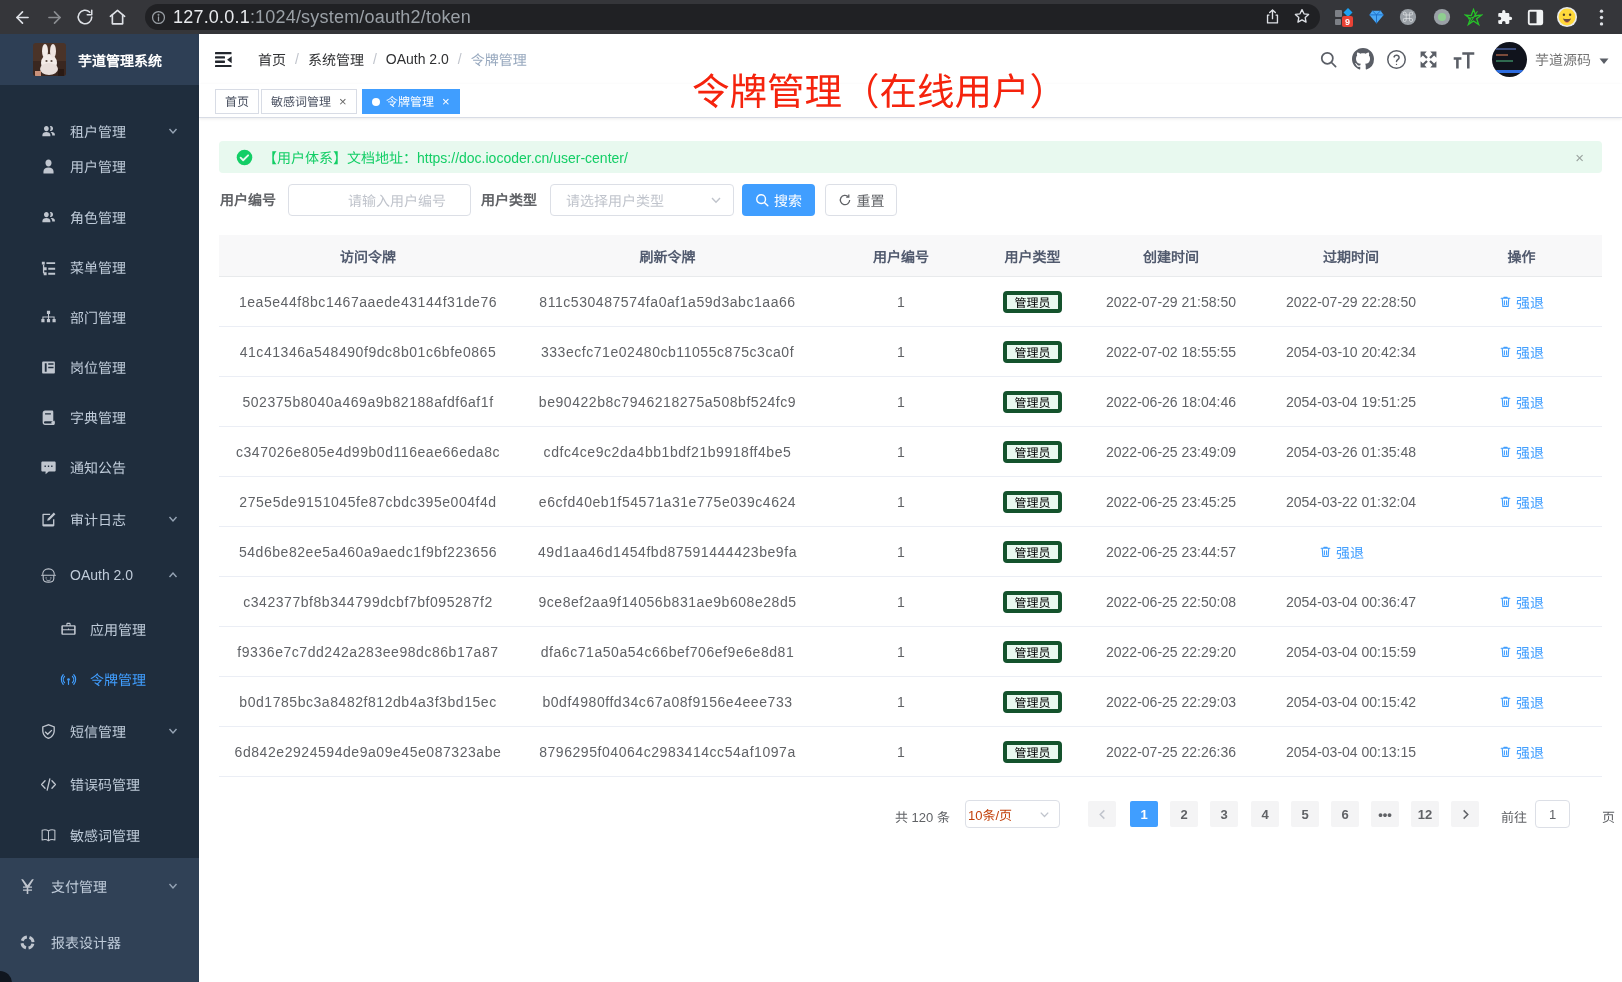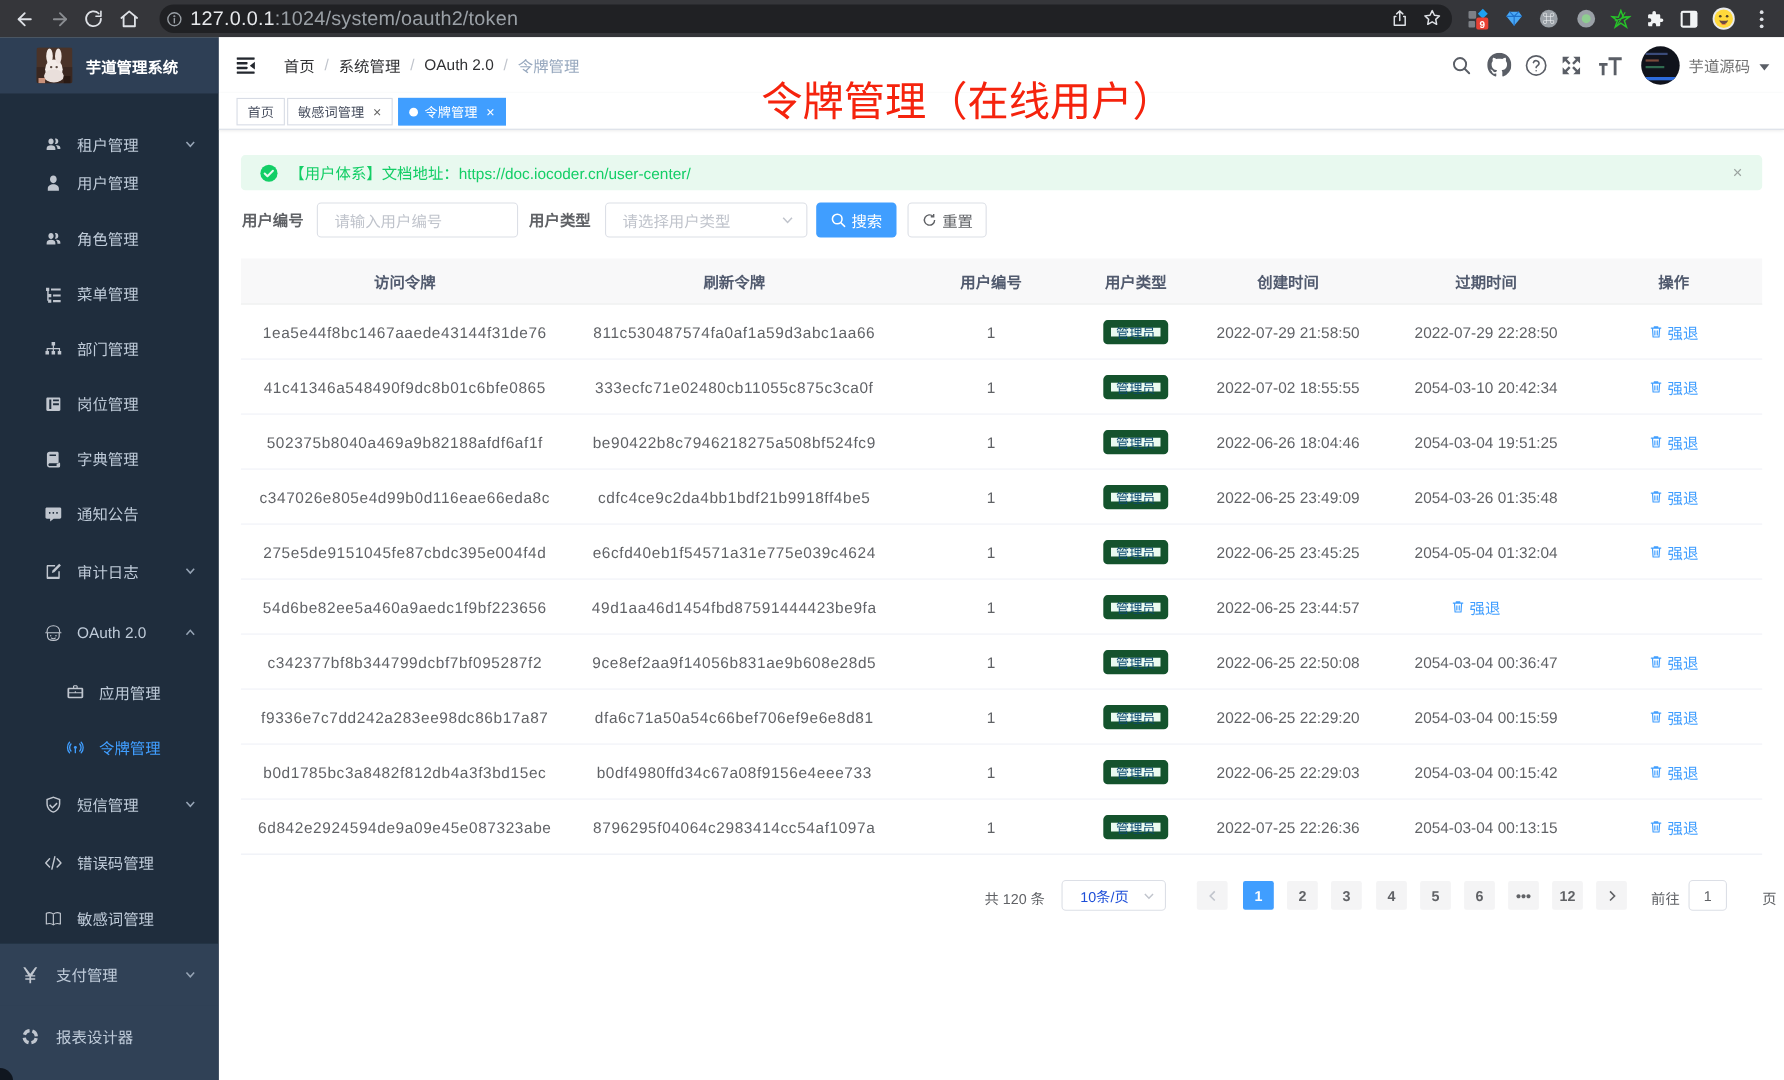--- a/index.html
+++ b/index.html
@@ -60,21 +60,21 @@
 .btn.blue{background:#409eff;color:#fff;}
 .btn.plain{background:#fff;border:1px solid #dcdfe6;color:#606266;}
 
 .tbl{position:absolute;left:20px;top:201px;width:1383px;}
 .thead{display:flex;height:42px;background:#f8f8f9;border-bottom:1px solid #e8eaec;}
 .thead div{display:flex;align-items:center;justify-content:center;font-weight:bold;color:#515a6e;font-size:14px;}
 .trow{display:flex;height:50px;border-bottom:1px solid #ebeef5;background:#fff;}
 .trow div{display:flex;align-items:center;justify-content:center;color:#606266;font-size:14px;}
 .trow .c1,.trow .c2{letter-spacing:.55px;}
 .c1{width:298px;}.c2{width:301px;}.c3{width:166px;}.c4{width:97px;}.c5{width:180px;}.c6{width:180px;}.c7{width:161px;}
-.gtag{display:inline-flex;align-items:center;justify-content:center;width:59px;height:22px;background:#e9f9f0;border:7px solid #14532d;border-radius:4px;color:#0c4a6e;font-size:12px;}
+.gtag{display:inline-flex;align-items:center;justify-content:center;width:59px;height:22px;background:#e9f9f0;border:4px solid #14532d;border-radius:4px;color:#000000;font-size:12px;}
 .kick{color:#409eff;display:flex;align-items:center;}
 
 .pager{position:absolute;left:0;top:766px;width:1423px;height:28px;font-size:13px;color:#606266;}
 .pg{position:absolute;top:1px;height:26px;min-width:28px;border-radius:2px;background:#f4f4f5;color:#606266;display:flex;align-items:center;justify-content:center;font-weight:bold;}
 .pg.on{background:#409eff;color:#fff;}
 .red-title{position:absolute;left:692px;top:61px;font-size:37.5px;color:#f5230d;font-weight:400;letter-spacing:0;white-space:nowrap;font-family:"Liberation Sans",sans-serif;}
 </style>
 </head>
 <body>
 
@@ -399,21 +399,21 @@
     <div class="alert">
       <svg style="margin-left:17px" width="17" height="17" viewBox="0 0 24 24">
           <circle cx="12" cy="12" r="11" fill="#13ce66"></circle>
           <path d="M6.5 12.3l3.6 3.6 7-7" fill="none" stroke="#e8f9ef" stroke-width="2.6" stroke-linecap="round" stroke-linejoin="round"></path>
         </svg>
       <div class="txt">【用户体系】文档地址：https://doc.iocoder.cn/user-center/</div>
       <div class="close">×</div>
     </div>
     <div class="frm">
       <div class="lbl" style="left:21px;">用户编号</div>
-      <div class="inp" style="left:89px;width:183px;">
+      <div class="inp" style="left:89px;width:183px;padding-left:44px;">
           <span style="margin-left:15px;">请输入用户编号</span>
         </div>
       <div class="lbl" style="left:282px;">用户类型</div>
       <div class="inp" style="left:351px;width:184px;">
           <span style="margin-left:15px;">请选择用户类型</span>
         <svg style="position:absolute;right:10px;" width="14" height="14" viewBox="0 0 14 14" fill="none" stroke="#c0c4cc" stroke-width="1.4">
             <path d="M3 5l4 4.2L11 5"></path>
           </svg>
       </div>
       <div class="btn blue" style="left:543px;width:73px;">
@@ -500,21 +500,21 @@
           </div>
         </div>
       <div class="trow">
           <div class="c1">275e5de9151045fe87cbdc395e004f4d</div>
           <div class="c2">e6cfd40eb1f54571a31e775e039c4624</div>
           <div class="c3">1</div>
           <div class="c4">
             <span class="gtag">管理员</span>
           </div>
           <div class="c5">2022-06-25 23:45:25</div>
-          <div class="c6">2054-05-04 01:32:04</div>
+          <div class="c6">2054-03-22 01:32:04</div>
           <div class="c7">
             <span class="kick"><svg width="13" height="13" viewBox="0 0 24 24" fill="none" stroke="#409eff" stroke-width="2" style="margin-right:4px">
                 <path d="M4 6h16M9 6V4h6v2M6 6l1 15h10l1-15M10 10.5v7M14 10.5v7" stroke-linecap="round" stroke-linejoin="round"></path>
               </svg>强退</span>
           </div>
         </div>
       <div class="trow">
           <div class="c1">54d6be82ee5a460a9aedc1f9bf223656</div>
           <div class="c2">49d1aa46d1454fbd87591444423be9fa</div>
           <div class="c3">1</div>
@@ -585,21 +585,21 @@
           <div class="c7">
             <span class="kick"><svg width="13" height="13" viewBox="0 0 24 24" fill="none" stroke="#409eff" stroke-width="2" style="margin-right:4px">
                 <path d="M4 6h16M9 6V4h6v2M6 6l1 15h10l1-15M10 10.5v7M14 10.5v7" stroke-linecap="round" stroke-linejoin="round"></path>
               </svg>强退</span>
           </div>
         </div>
     </div>
     <div class="pager">
       <span style="position:absolute;left:696px;top:7px;">共 120 条</span>
       <div class="inp" style="left:766px;width:95px;height:28px;top:0;">
-          <span style="margin-left:16px;color:#1d4ed8;font-size:13px;">10条/页</span>
+          <span style="margin-left:2px;color:#c2410c;font-size:13px;">10条/页</span>
         <svg style="position:absolute;right:8px;" width="13" height="13" viewBox="0 0 14 14" fill="none" stroke="#c0c4cc" stroke-width="1.4">
             <path d="M3 5l4 4.2L11 5"></path>
           </svg>
       </div>
       <div class="pg" style="left:889px;">
           <svg width="11" height="11" viewBox="0 0 12 12" fill="none" stroke="#c0c4cc" stroke-width="1.6">
             <path d="M8 1.5L3.5 6 8 10.5"></path>
           </svg>
         </div>
       <div class="pg on" style="left:931px;">1</div>

